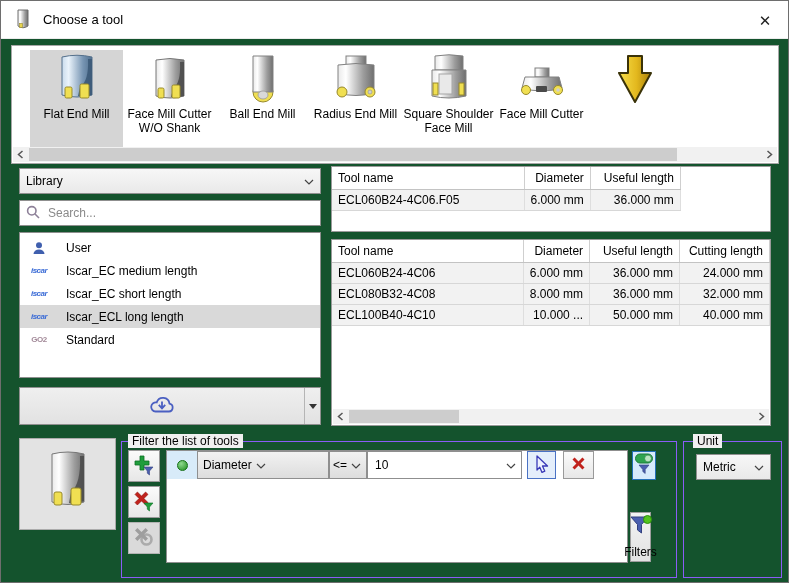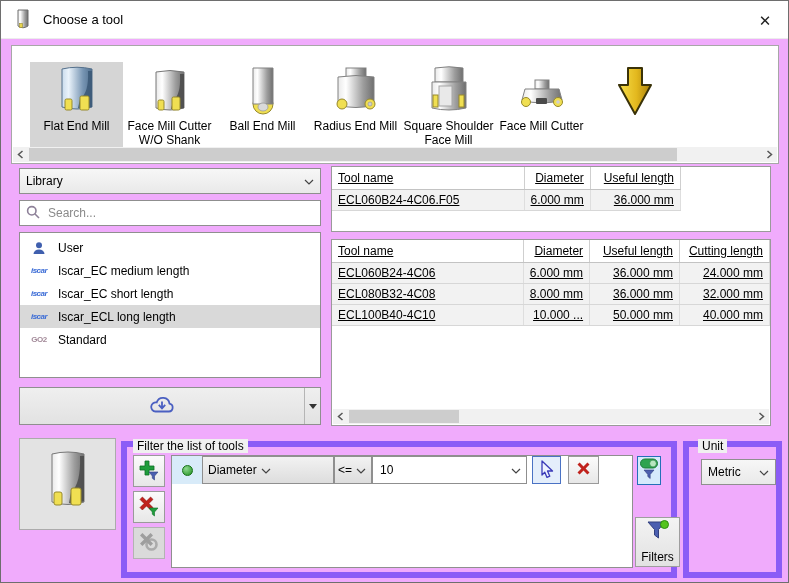--- a/index.html
+++ b/index.html
@@ -1,75 +1,75 @@
 <!DOCTYPE html>
 <html><head>
 <meta charset="utf-8">
 <style>
   html,body{margin:0;padding:0;background:#cfcfcf;}
   *{box-sizing:border-box;}
   .dialog{
-    position:relative;width:789px;height:583px;background:#f0abfc;
+    position:relative;width:789px;height:583px;background:#14532d;
     border:1px solid #6e6e6e;font-family:"Liberation Sans",sans-serif;
     font-size:12px;color:#000;overflow:hidden;
   }
   
   .titlebar{position:absolute;left:0;top:0;width:787px;height:38px;background:#ffffff;
     display:flex;align-items:center;border-bottom:1px solid #ececec;}
   .titlebar .win-icon{margin-left:14px;display:flex;}
   .titlebar .title{margin-left:12px;font-size:13px;}
   .close-btn{position:absolute;right:10px;top:8px;width:26px;height:24px;display:flex;
     align-items:center;justify-content:center;font-size:15px;color:#222;cursor:default;}
   
   .tool-strip{position:absolute;left:10px;top:44px;width:768px;height:119px;background:#fff;
     border:1px solid #a7a7a7;}
-  .tool-cells{position:absolute;left:0;top:0;right:0;height:102px;display:flex;padding:16px 0 0 18px;}
+  .tool-cells{position:absolute;left:0;top:0;right:0;height:102px;display:flex;padding:4px 0 0 18px;}
   .tool-cell{width:93px;text-align:center;padding-top:2px;line-height:1.15;}
   .tool-cell.selected{background:#d5d5d5;}
   .tool-cell .ticon{height:54px;display:flex;align-items:flex-end;justify-content:center;margin-bottom:2px;}
   
   .hscroll{position:absolute;left:1px;right:1px;bottom:1px;height:15px;background:#f1f1f1;}
   .hscroll .sarrow{position:absolute;top:0;width:15px;height:15px;display:flex;align-items:center;justify-content:center;}
   .hscroll .sarrow.left{left:0;} .hscroll .sarrow.right{right:0;}
   .hscroll .thumb{position:absolute;top:1px;height:13px;background:#cdcdcd;}
   
   .combo{border:1px solid #8f8f8f;background:linear-gradient(#f7f7f7,#e9e9e9);
     display:flex;align-items:center;padding:0 6px;}
   .combo .cv{flex:1;}
   .library-combo{position:absolute;left:18px;top:167px;width:302px;height:26px;}
   .search-box{position:absolute;left:18px;top:199px;width:302px;height:26px;background:#fff;
     border:1px solid #8f8f8f;display:flex;align-items:center;padding:0 6px;gap:6px;}
   .search-box input{border:none;outline:none;flex:1;font:12px "Liberation Sans",sans-serif;background:transparent;color:#333;}
   .search-box input::placeholder{color:#8a8a8a;}
   .list-box{position:absolute;left:18px;top:231px;width:302px;height:146px;background:#fff;
     border:1px solid #8f8f8f;padding-top:3px;}
-  .list-item{height:23px;display:flex;align-items:center;gap:7px;padding-left:7px;}
+  .list-item{height:23px;display:flex;align-items:center;gap:15px;padding-left:7px;}
   .list-item.selected{background:#d9d9d9;}
   .li-icon{width:24px;display:flex;justify-content:center;align-items:center;}
   .iscar-logo{font-size:8px;font-weight:bold;font-style:italic;color:#3a6bd6;letter-spacing:-0.5px;}
   .go2-logo{font-size:8px;font-weight:bold;color:#a38a99;letter-spacing:-0.5px;}
   .download-btn{position:absolute;left:18px;top:386px;width:302px;height:38px;
     border:1px solid #8f8f8f;background:linear-gradient(#efefef,#e2e2e2);display:flex;}
   .download-main{flex:1;display:flex;align-items:center;justify-content:center;border-right:1px solid #b5b5b5;}
   .download-arrow{width:15px;display:flex;align-items:center;justify-content:center;}
   .tri-down{width:0;height:0;border-left:4px solid transparent;border-right:4px solid transparent;border-top:5px solid #333;}
   
-  .panel{position:absolute;background:#fff;border:1px solid #9a9a9a;text-decoration:underline;}
+  .panel{position:absolute;background:#fff;border:1px solid #9a9a9a;}
   .panel-top{left:330px;top:165px;width:440px;height:66px;}
   .panel-bottom{left:330px;top:238px;width:440px;height:187px;}
   table.grid{border-collapse:collapse;table-layout:fixed;}
   table.grid th{font-weight:normal;background:#fff;border-right:1px solid #cfcfcf;border-bottom:1px solid #c3c3c3;
     padding:3px 6px;height:22px;white-space:nowrap;overflow:hidden;}
   table.grid td{background:#f2f2f2;border-right:1px solid #dedede;border-bottom:1px solid #d7d7d7;
     padding:2px 6px;height:21px;white-space:nowrap;overflow:hidden;}
   table.grid .cl{text-align:left;} table.grid .cr{text-align:right;}
   
   .preview-box{position:absolute;left:18px;top:437px;width:97px;height:92px;background:#e3e3e3;
     border:1px solid #ababab;display:flex;align-items:center;justify-content:center;}
-  .groupbox{position:absolute;border:6px solid #8b5cf6;}
+  .groupbox{position:absolute;border:1px solid #8b5cf6;}
   .groupbox .legend{position:absolute;top:-8px;left:6px;background:#f0f0f0;padding:0 4px;}
   .filter-group{left:120px;top:440px;width:556px;height:137px;}
   .unit-group{left:682px;top:440px;width:99px;height:137px;}
   .unit-group .legend{left:9px;}
   .tool-btn{position:absolute;width:32px;height:32px;border:1px solid #9a9a9a;
     background:linear-gradient(#fbfbfb,#e7e7e7);display:flex;align-items:center;justify-content:center;}
   .tool-btn.disabled{background:#dadada;border-color:#b3b3b3;}
   .filter-list{position:absolute;left:44px;top:8px;width:462px;height:113px;background:#fff;border:1px solid #8f8f8f;}
   .filter-row{display:flex;height:28px;align-items:stretch;}
   .dot-cell{width:30px;background:#d8ebf9;display:flex;align-items:center;justify-content:center;}
@@ -77,21 +77,21 @@
   .f-combo{border:1px solid #8f8f8f;background:linear-gradient(#f2f2f2,#dddddd);display:flex;align-items:center;padding:0 5px;}
   .f-field{width:132px;} .f-op{width:38px;padding:0 3px;}
   .f-value{width:155px;background:#fff;border:1px solid #8f8f8f;display:flex;align-items:center;padding:0 5px;}
   .f-value input{border:none;outline:none;width:100%;font:12px "Liberation Sans",sans-serif;}
   .pick-btn{width:29px;height:28px;margin-left:5px;border:1px solid #4a72c4;background:#e4eefb;
     display:flex;align-items:center;justify-content:center;}
   .del-btn{width:31px;height:28px;margin-left:7px;border:1px solid #9a9a9a;
     background:linear-gradient(#fbfbfb,#e7e7e7);display:flex;align-items:center;justify-content:center;}
   .toggle-btn{position:absolute;left:510px;top:9px;width:24px;height:29px;border:1px solid #2470b8;
     background:#d6eafc;display:flex;align-items:center;justify-content:center;}
-  .filters-btn{position:absolute;left:508px;top:70px;width:45px;height:50px;border:1px solid #9e9e9e;
+  .filters-btn{position:absolute;left:508px;top:70px;width:21px;height:50px;border:1px solid #9e9e9e;
     background:linear-gradient(#f3f3f3,#e2e2e2);display:flex;flex-direction:column;align-items:center;justify-content:center;gap:6px;}
   .unit-combo{position:absolute;left:12px;top:12px;width:75px;height:26px;}
   .chev{flex:none;margin-left:4px;}
 </style>
 </head>
 <body>
 
 <div class="dialog">
 
   <svg width="0" height="0" style="position:absolute">

